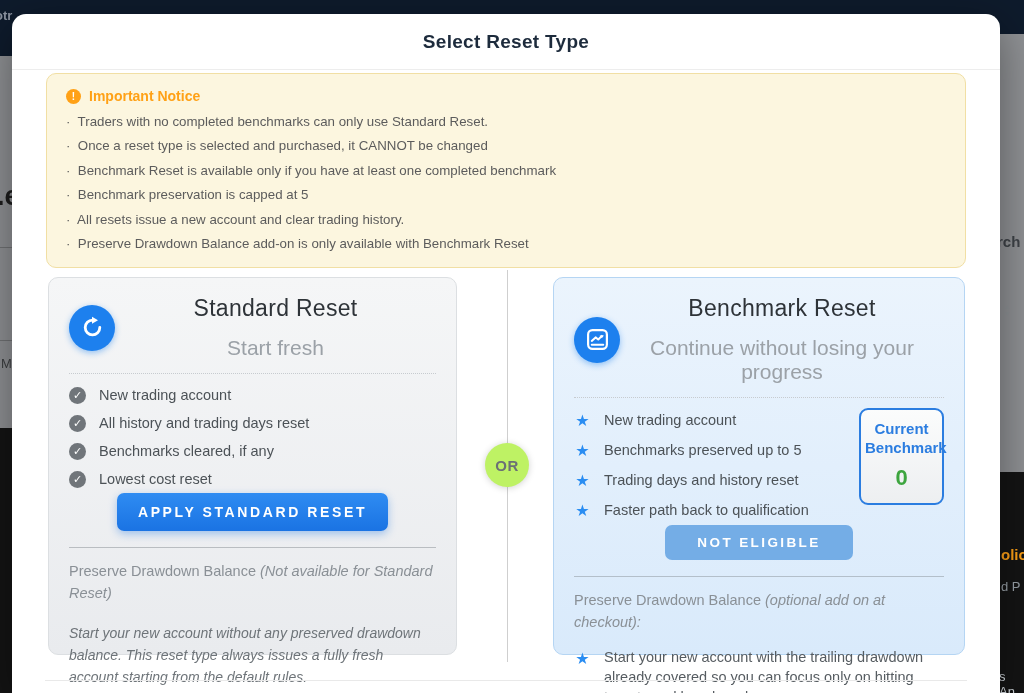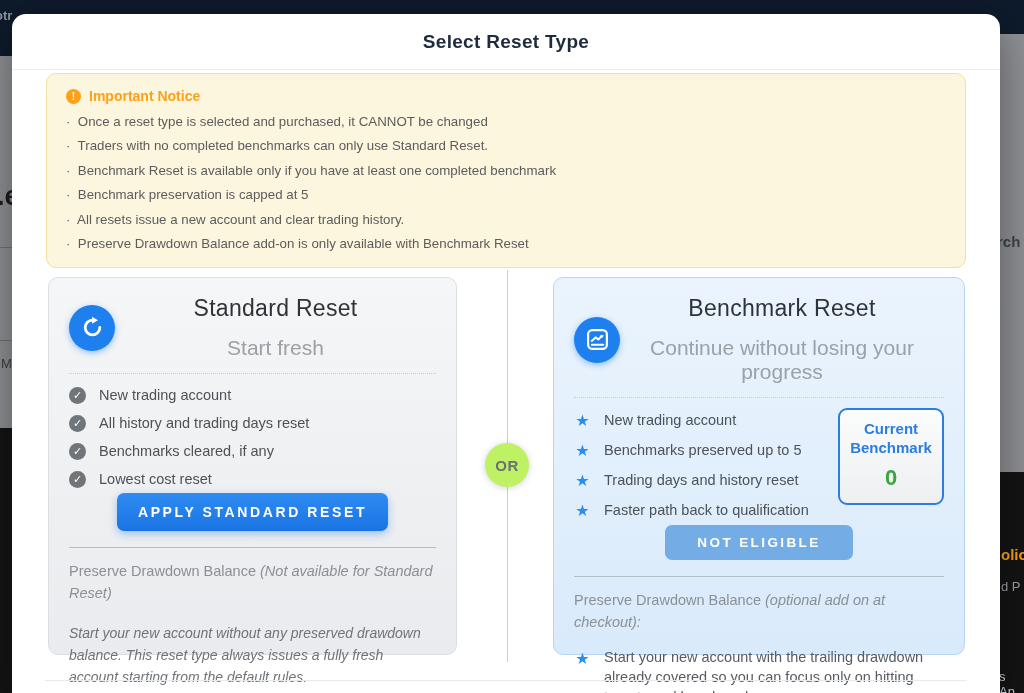--- a/index.html
+++ b/index.html
@@ -52,21 +52,21 @@
   .card-title { font-size:23px; font-weight:normal; color:#2e3338; letter-spacing:.3px; }
   .card-sub { font-size:21px; color:#9ba1a7; margin-top:14px; }
   .dotted { border-top:1px dotted #c7cbcf; margin-top:13px; }
   .features-row { display:flex; margin-top:7px; }
   .features { flex:1; }
   .feature { display:flex; align-items:center; gap:13px; padding:5.5px 0;
              font-size:14.5px; color:#4c5257; white-space:nowrap; }
   .check-icon { width:17px; height:17px; border-radius:50%; background:#70757a; color:#fff;
                 font-size:11px; display:flex; align-items:center; justify-content:center; flex-shrink:0; }
   .star-icon { color:#2a8df2; font-size:16px; width:17px; text-align:center; flex-shrink:0; }
-  .benchmark-box { width:106px; border:2px solid #2b7de0; border-radius:9px; flex-shrink:0;
+  .benchmark-box { width:85px; border:2px solid #2b7de0; border-radius:9px; flex-shrink:0;
                    background:linear-gradient(180deg,#fbfcfc,#edeff1); text-align:center;
                    padding:10px 4px 12px 4px; align-self:flex-start; margin-top:3px; }
   .benchmark-box .label { color:#2b7de0; font-weight:bold; font-size:15px; line-height:1.25; }
   .benchmark-box .value { color:#3da53f; font-weight:bold; font-size:22px; margin-top:7px; }
   .btn-row { text-align:center; }
   .btn { border:none; border-radius:7px; color:#fff; font-weight:bold; font-family:inherit; }
   .apply-btn { background:linear-gradient(180deg,#2f8cf2,#1a73e3); font-size:14px;
                letter-spacing:2.6px; padding:11px 21px; cursor:pointer;
                box-shadow:0 3px 8px rgba(26,115,227,.38); }
   .disabled-btn { background:#74ade6; font-size:13.5px; letter-spacing:2.4px; padding:10px 32px;
@@ -117,23 +117,23 @@
     <div class="modal-title">Select Reset Type</div>
     <div class="title-divider"></div>
 
     <div class="notice">
       <div class="notice-head">
         <span class="alert-icon">!</span>
         <span>Important Notice</span>
       </div>
       <div>
 
+          <div class="notice-item">Traders with no completed benchmarks can only use Standard Reset.</div>
+
           <div class="notice-item">Once a reset type is selected and purchased, it CANNOT be changed</div>
-
-          <div class="notice-item">Traders with no completed benchmarks can only use Standard Reset.</div>
 
           <div class="notice-item">Benchmark Reset is available only if you have at least one completed benchmark</div>
 
           <div class="notice-item">Benchmark preservation is capped at 5</div>
 
           <div class="notice-item">All resets issue a new account and clear trading history.</div>
 
           <div class="notice-item">Preserve Drawdown Balance add-on is only available with Benchmark Reset</div>
         </div>
     </div>

